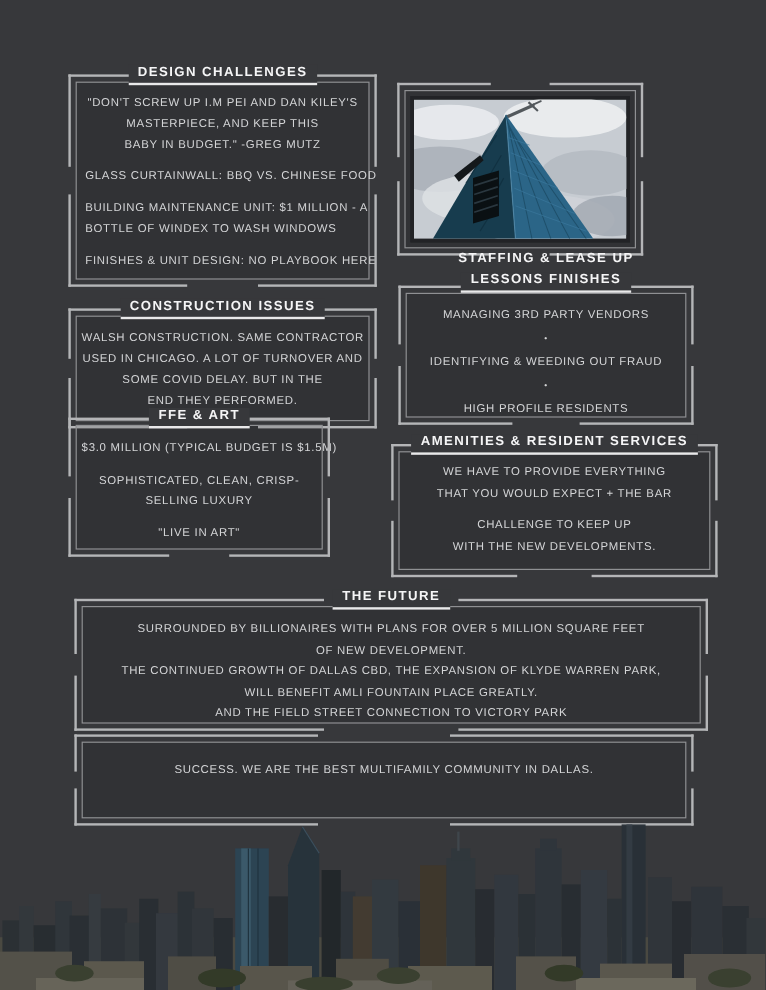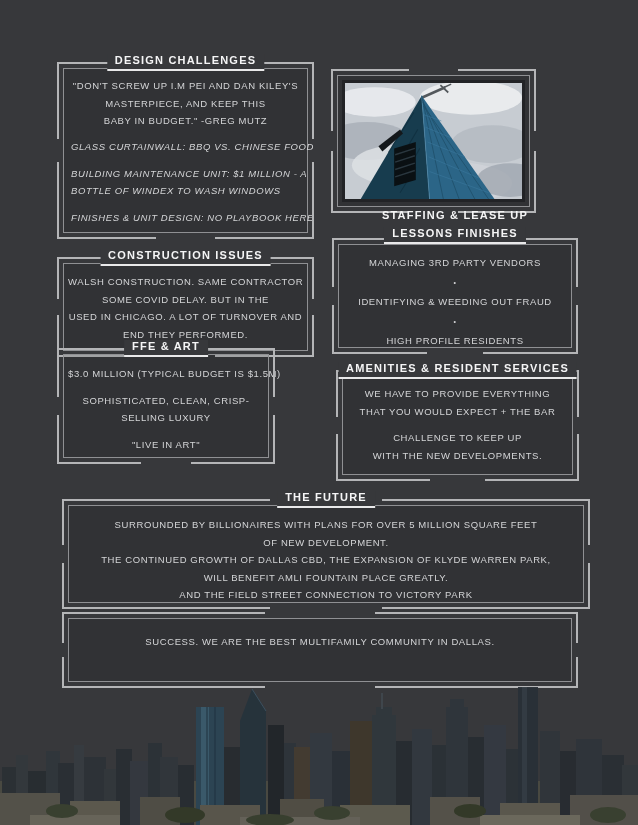--- a/index.html
+++ b/index.html
@@ -49,21 +49,21 @@
     position:absolute;left:0;right:0;top:0;
     font-size:9.5px;letter-spacing:0.6px;color:#d4d5d7;font-weight:normal;
   }
   .ln{line-height:17.5px;white-space:nowrap;min-height:17.5px;}
   .sp{height:9px;min-height:9px;}
   .ln.bullet{font-size:7px;}
   .center{text-align:center;}
   .left{text-align:left;}
 
   #design-quote{padding:8px 4px 0;}
-  #design-items{padding:9px 7px 0;position:relative;font-style:italic;}
+  #design-items{padding:9px 7px 0;position:relative;}
   #construction-lines{padding:9px 4px 0;}
   #ffe-lines{padding:10px 4px 0;}
   #staffing-lines{padding:8px 4px 0;}
   #staffing-lines .ln{line-height:19.5px;min-height:19.5px;}
   #amenities-lines{padding:8px 4px 0;}
   #future-lines{padding:10px 4px 0;}
   #closing-lines{padding:12px 8px 0;}
   #closing-lines .ln{line-height:21px;min-height:21px;}
 
   
@@ -136,22 +136,22 @@
   <span class="corner c-tl"></span>
       <span class="corner c-tr"></span>
       <span class="corner c-bl"></span>
       <span class="corner c-br"></span>
     </div>
 
   <div class="frame" id="construction" style="left:63px;top:263px;width:245px;height:88px;">
     <div class="box-title">CONSTRUCTION ISSUES</div>
     <div class="body-text center" id="construction-lines">
         <div class="ln">WALSH CONSTRUCTION. SAME CONTRACTOR</div>
+        <div class="ln">USED IN CHICAGO. A LOT OF TURNOVER AND</div>
         <div class="ln">SOME COVID DELAY. BUT IN THE</div>
-        <div class="ln">USED IN CHICAGO. A LOT OF TURNOVER AND</div>
         <div class="ln">END THEY PERFORMED.</div>
       </div>
   <span class="corner c-tl"></span>
       <span class="corner c-tr"></span>
       <span class="corner c-bl"></span>
       <span class="corner c-br"></span>
     </div>
 
   <div class="frame" id="staffing" style="left:338px;top:244px;width:234px;height:104px;">
     <div class="title-stack">
@@ -180,21 +180,21 @@
         <div class="ln">SELLING LUXURY</div>
         <div class="ln sp"></div>
         <div class="ln">"LIVE IN ART"</div>
       </div>
   <span class="corner c-tl"></span>
       <span class="corner c-tr"></span>
       <span class="corner c-bl"></span>
       <span class="corner c-br"></span>
     </div>
 
-  <div class="frame" id="amenities" style="left:342px;top:376px;width:231px;height:99px;">
+  <div class="frame" id="amenities" style="left:332px;top:376px;width:260px;height:99px;">
     <div class="box-title">AMENITIES &amp; RESIDENT SERVICES</div>
     <div class="body-text center" id="amenities-lines">
         <div class="ln">WE HAVE TO PROVIDE EVERYTHING</div>
         <div class="ln">THAT YOU WOULD EXPECT + THE BAR</div>
         <div class="ln sp"></div>
         <div class="ln">CHALLENGE TO KEEP UP</div>
         <div class="ln">WITH THE NEW DEVELOPMENTS.</div>
       </div>
   <span class="corner c-tl"></span>
       <span class="corner c-tr"></span>

